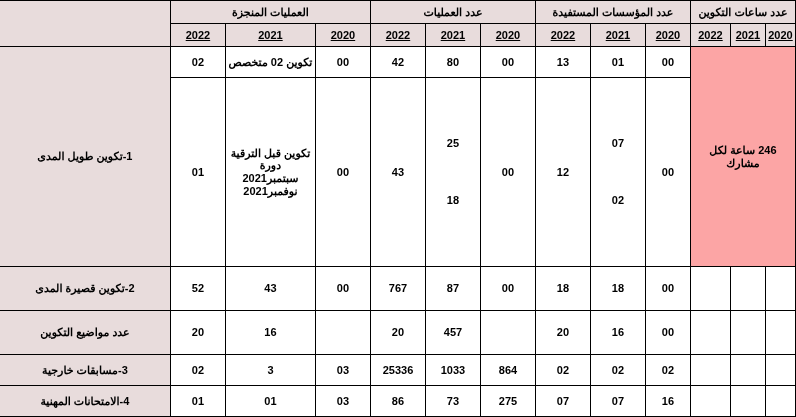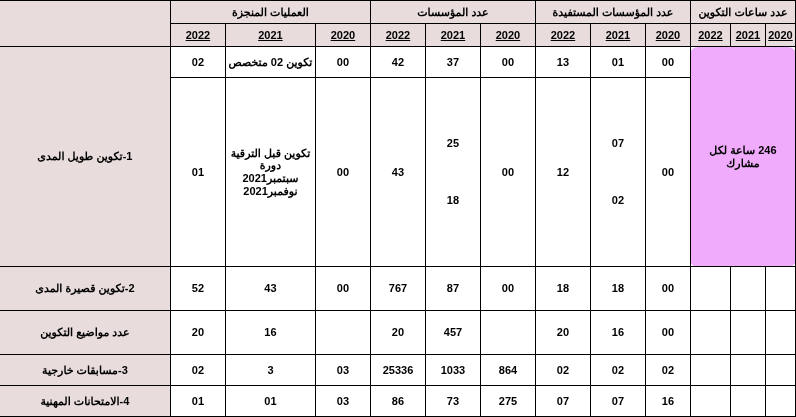--- a/index.html
+++ b/index.html
@@ -65,22 +65,21 @@
     font-size: 10px;
     font-weight: bold;
     margin-top: 44px;
   }
   .hours-cell {
     font-size: 11px;
     font-weight: bold;
     text-align: center;
     vertical-align: top;
     padding-top: 4px;
-    background: #f0abfc;
-    border-radius: 8px;
+    background: #fca5a5;
   }
   .top-align {
     vertical-align: top;
     padding-top: 4px;
   }
   .stack-line { display: block; }
   .spacer-num {
     display: block;
     margin-top: 44px;
   }
@@ -103,21 +102,21 @@
     <col style="width:55px">
         <col style="width:90px">
         <col style="width:55px">
     <col style="width:171px">
   </colgroup>
 
   <thead>
     <tr>
       <th class="hdr-group" colspan="3">عدد ساعات التكوين</th>
       <th class="hdr-group" colspan="3">عدد المؤسسات المستفيدة</th>
-      <th class="hdr-group" colspan="3">عدد المؤسسات</th>
+      <th class="hdr-group" colspan="3">عدد العمليات</th>
       <th class="hdr-group" colspan="3">العمليات المنجزة</th>
       <th class="hdr-group" rowspan="2"></th>
     </tr>
     <tr>
       <th class="hdr-year">2020</th>
       <th class="hdr-year">2021</th>
       <th class="hdr-year">2022</th>
       <th class="hdr-year">2020</th>
       <th class="hdr-year">2021</th>
       <th class="hdr-year">2022</th>
@@ -131,21 +130,21 @@
   </thead>
 
   <tbody>
 
     <tr style="height:28px">
       <td class="hours-cell" colspan="3" rowspan="2">246 ساعة لكل مشارك</td>
       <td class="white">00</td>
       <td class="white">01</td>
       <td class="white">13</td>
       <td class="white">00</td>
-      <td class="white">37</td>
+      <td class="white">80</td>
       <td class="white">42</td>
       <td class="white">00</td>
       <td class="white small">تكوين 02 متخصص</td>
       <td class="white">02</td>
       <td class="rowlabel" rowspan="2">1-تكوين طويل المدى</td>
     </tr>
 
     <tr style="height:172px">
       <td class="white top-align">00</td>
       <td class="white top-align">

